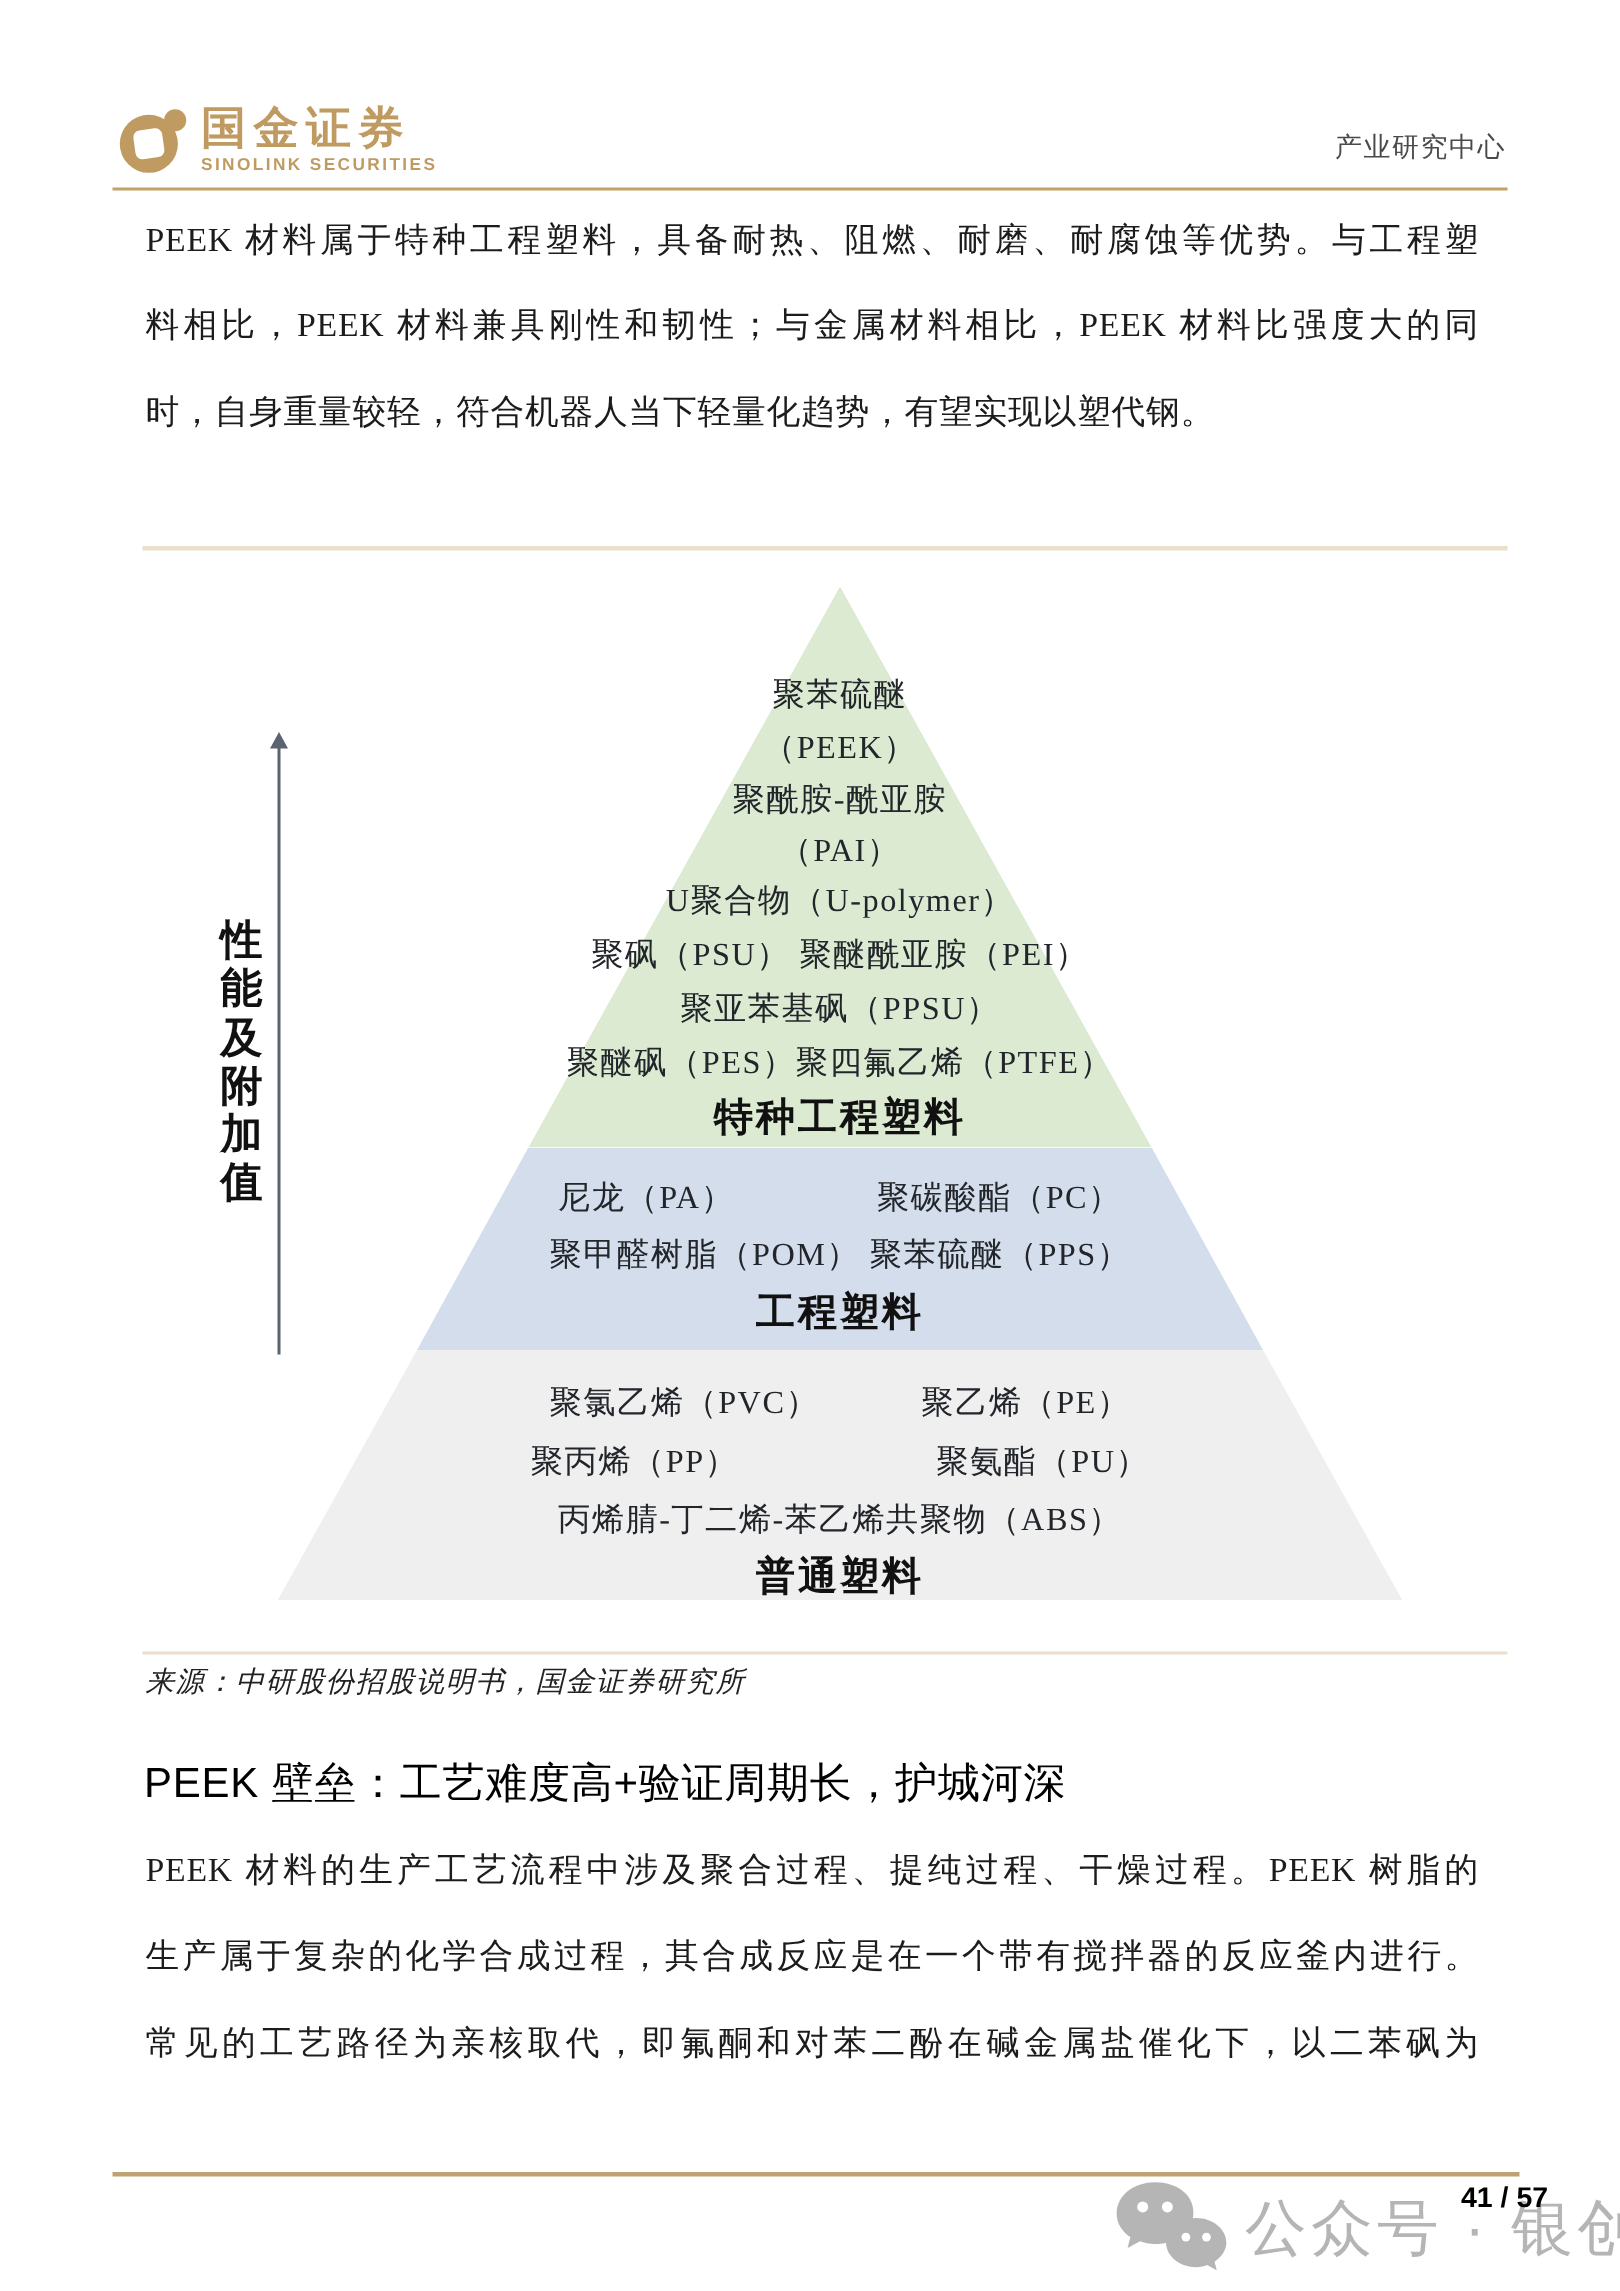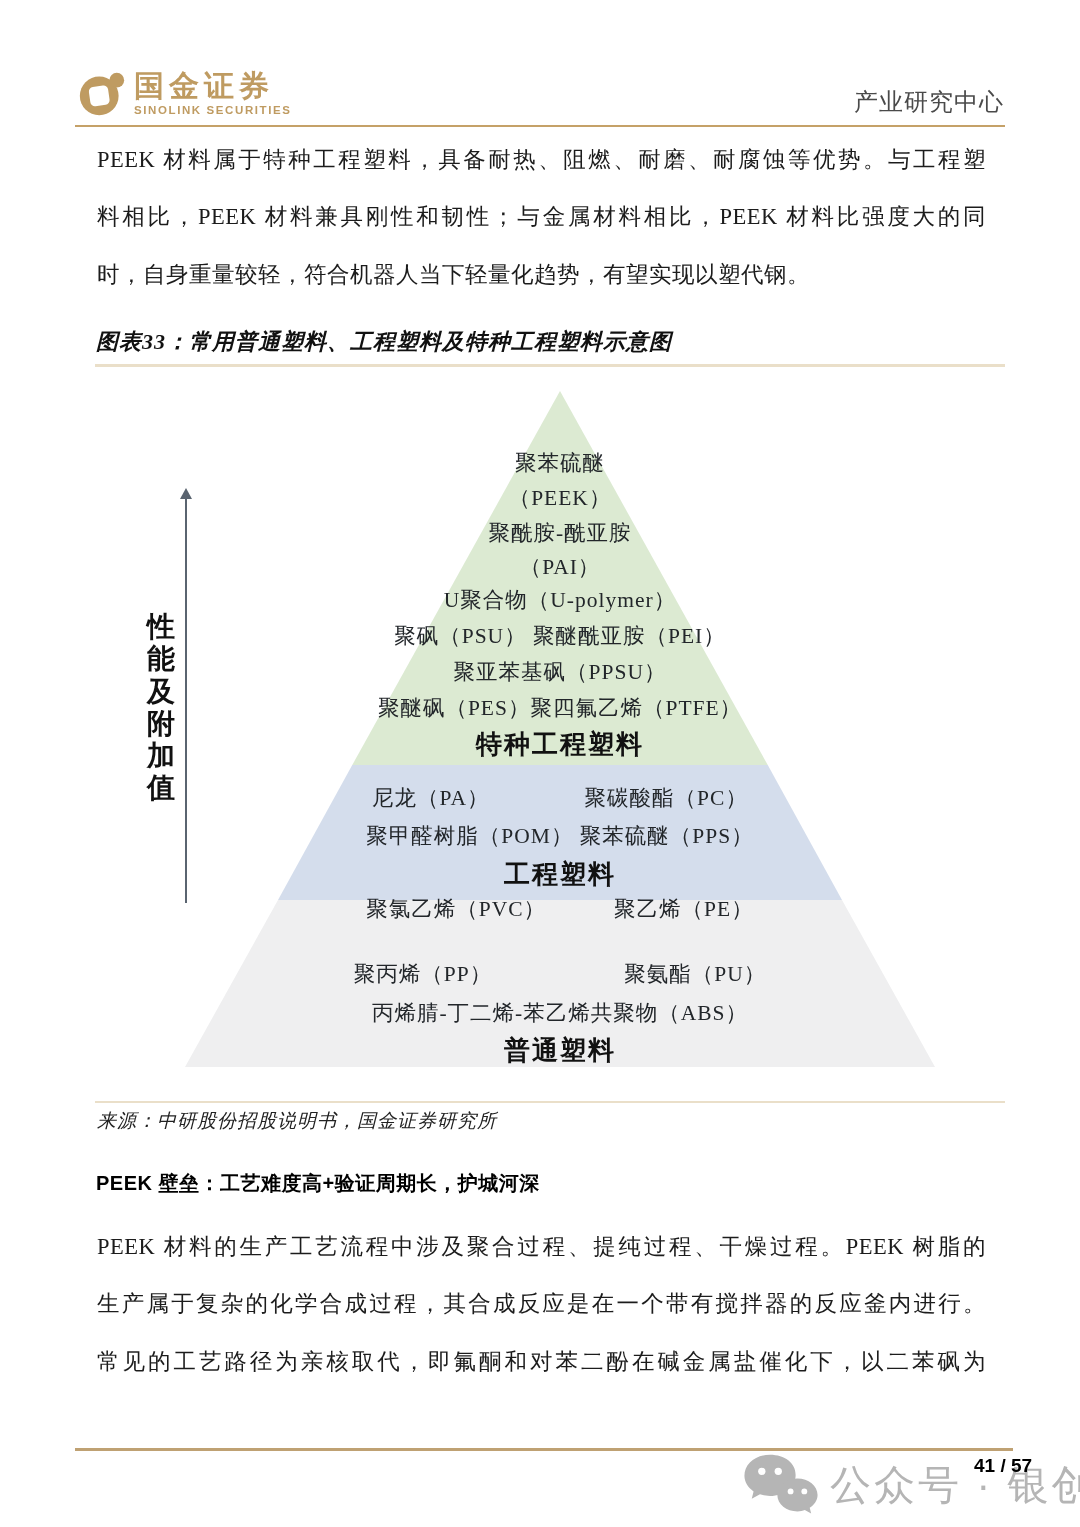--- a/index.html
+++ b/index.html
@@ -5,21 +5,21 @@
   * { margin:0; padding:0; box-sizing:border-box; }
   body { background:#ffffff; font-family:"Liberation Serif","DejaVu Serif",serif; }
   .page { position:relative; width:1080px; height:1527px; margin:0 auto; background:#ffffff; overflow:hidden; }
 
   
   .logo-wrap { position:absolute; left:78px; top:70px; display:flex; align-items:flex-start; }
   .logo-icon { width:48px; height:48px; }
   .logo-text { margin-left:8px; }
   .logo-cn { color:#bf9b61; font-family:"Liberation Sans",sans-serif; font-weight:bold; font-size:30px; letter-spacing:5px; line-height:32px; }
   .logo-en { color:#bf9b61; font-family:"Liberation Sans",sans-serif; font-weight:bold; font-size:11.5px; letter-spacing:1.6px; margin-top:2px; }
-  .header-dept { position:absolute; right:76px; top:86px; font-size:24px; color:#4a4a4a; letter-spacing:1px; }
+  .header-dept { position:absolute; right:76px; top:86px; font-size:18px; color:#4a4a4a; letter-spacing:1px; }
   .rule-gold-top { position:absolute; left:75px; top:125px; width:930px; height:2px; background:#c5a168; }
 
   
   .para { position:absolute; left:97px; width:889px; font-size:22.5px; color:#1c1c1c; }
   .para .pline { line-height:57.3px; height:57.3px; letter-spacing:0.5px; }
   .pline.fill { text-align:justify; text-align-last:justify; }
   #para1 { top:131px; }
   #para2 { top:1218px; }
 
   
@@ -39,21 +39,21 @@
   .tier-blue  { top:374px; height:135px; clip-path:polygon(22.3% 0%, 77.7% 0%, 87.6% 100%, 12.4% 100%); }
   .tier-gray  { top:509px; height:167px; clip-path:polygon(12.4% 0%, 87.6% 0%, 100% 100%, 0% 100%); }
 
   .prow { position:absolute; left:0; width:750px; text-align:center; font-size:21.5px; color:#22262a; letter-spacing:1px; white-space:nowrap; }
   .prow.pair { display:flex; justify-content:center; }
   .tierlabel { position:absolute; left:0; width:750px; text-align:center; font-family:"Liberation Sans",sans-serif; font-weight:bold; font-size:26px; color:#111; letter-spacing:2px; }
 
   .fig-source { position:absolute; left:97px; top:1108px; font-size:19px; font-style:italic; color:#222; letter-spacing:1px; }
 
   
-  .sec-heading { position:absolute; left:96px; top:1170px; font-family:"Liberation Sans",sans-serif; font-weight:bold; font-size:20px; color:#000; letter-spacing:0.5px; }
+  .sec-heading { position:absolute; left:96px; top:1170px; font-family:"Liberation Sans",sans-serif; font-weight:normal; font-size:28px; color:#000; letter-spacing:0.5px; }
 
   
   .rule-gold-bottom { position:absolute; left:75px; top:1448px; width:938px; height:2.5px; background:#bfa173; }
   .watermark { position:absolute; left:742px; top:1453px; display:flex; align-items:center; z-index:1; }
   .wm-icon { width:78px; height:64px; }
   .wm-text { font-family:"Liberation Sans",sans-serif; font-size:41px; color:#b5b5b5; letter-spacing:3px; margin-left:10px; white-space:nowrap; }
   .page-num { position:absolute; left:974px; top:1455px; font-family:"Liberation Sans",sans-serif; font-weight:bold; font-size:19px; color:#000; z-index:2; }
 </style>
 </head>
 <body>
@@ -73,21 +73,20 @@
   </div>
   <div class="header-dept">产业研究中心</div>
   <div class="rule-gold-top"></div>
 
   <div class="para" id="para1">
     <div class="pline fill">PEEK 材料属于特种工程塑料，具备耐热、阻燃、耐磨、耐腐蚀等优势。与工程塑</div>
     <div class="pline fill">料相比，PEEK 材料兼具刚性和韧性；与金属材料相比，PEEK 材料比强度大的同</div>
     <div class="pline">时，自身重量较轻，符合机器人当下轻量化趋势，有望实现以塑代钢。</div>
   </div>
 
-  <div class="fig-title">图表33：常用普通塑料、工程塑料及特种工程塑料示意图</div>
   <div class="rule-tan" id="rule-title"></div>
 
   <div class="axis-label">性能及附加值</div>
   <div class="axis-head"></div>
   <div class="axis-line"></div>
 
   <div class="pyramid">
     <div class="tier tier-green" style="background: rgb(220, 234, 210);"></div>
     <div class="tier tier-blue" style="background: rgb(212, 221, 236);"></div>
     <div class="tier tier-gray" style="background: rgb(239, 239, 240);"></div>
@@ -102,21 +101,21 @@
     <div class="prow" style="top:302px">聚醚砜（PES）聚四氟乙烯（PTFE）</div>
     <div class="tierlabel" style="top:336px">特种工程塑料</div>
 
     <div class="prow pair" style="top:392px; gap:95px">
       <span>尼龙（PA）</span>
       <span>聚碳酸酯（PC）</span>
     </div>
     <div class="prow" style="top:430px">聚甲醛树脂（POM） 聚苯硫醚（PPS）</div>
     <div class="tierlabel" style="top:466px">工程塑料</div>
 
-    <div class="prow pair" style="top:503px; gap:68px">
+    <div class="prow pair" style="top:529px; gap:68px">
       <span>聚氯乙烯（PVC）</span>
       <span>聚乙烯（PE）</span>
     </div>
     <div class="prow pair" style="top:568px; gap:132px">
       <span>聚丙烯（PP）</span>
       <span>聚氨酯（PU）</span>
     </div>
     <div class="prow" style="top:607px">丙烯腈-丁二烯-苯乙烯共聚物（ABS）</div>
     <div class="tierlabel" style="top:642px">普通塑料</div>
   </div>

